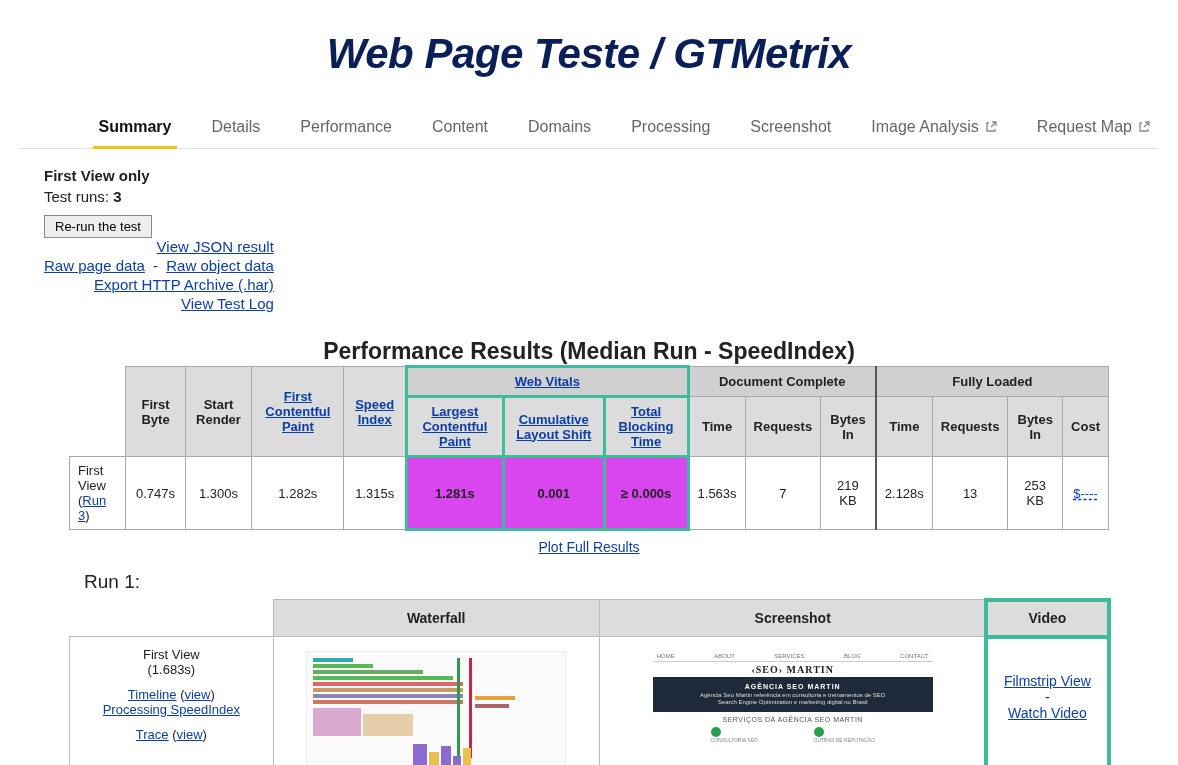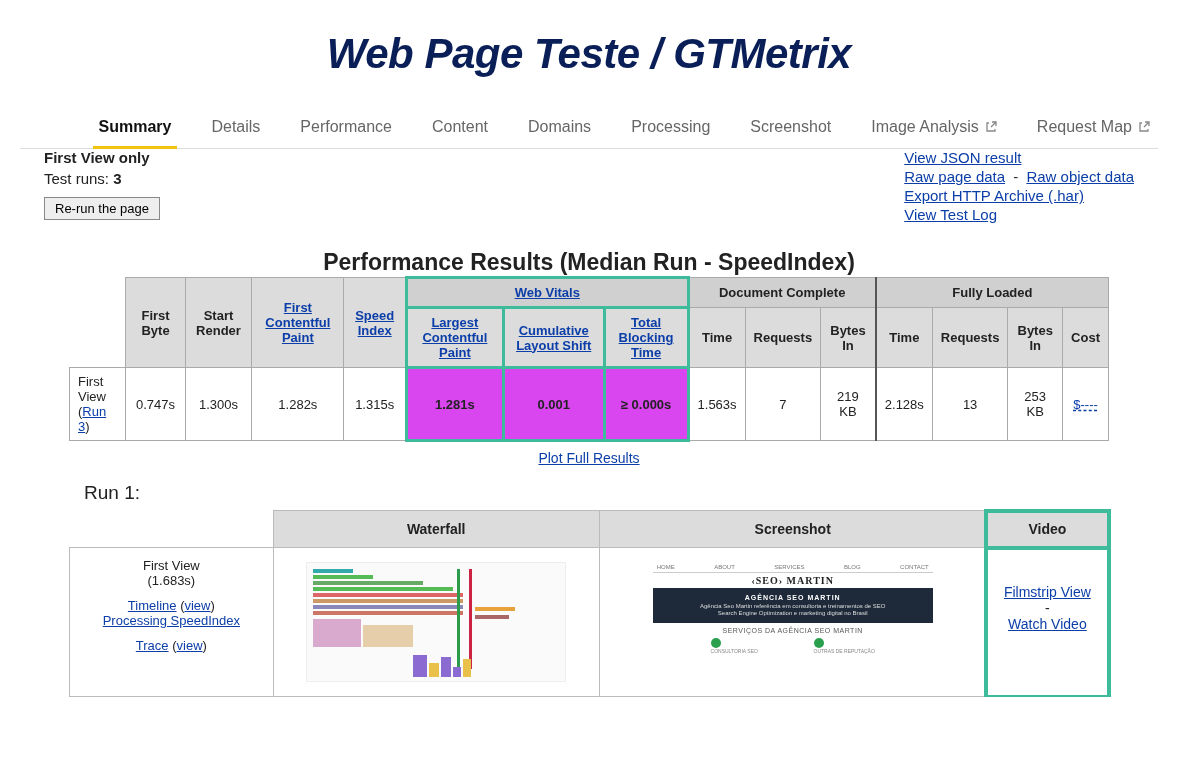--- a/index.html
+++ b/index.html
@@ -52,37 +52,40 @@
   }
   .ext-icon {
     width: 12px; height: 12px;
     display: inline-block;
   }
   .ext-icon svg { display:block; }
   .top-row {
     display: flex;
     justify-content: space-between;
     align-items: flex-start;
+    margin-top: 18px;
     padding: 0 24px;
+    flex-direction: column;
   }
   .firstview {
     font-size: 15px;
   }
   .firstview .label { font-weight: 700; }
   .runs { margin-top: 4px; }
   .runs strong { font-weight: 700; }
   .btn {
     margin-top: 10px;
     padding: 3px 10px;
     border: 1px solid #888;
     background: #eee;
     font-size: 13px;
     cursor: pointer;
   }
   .right-links {
+    text-align: right;
     font-size: 15px;
   }
   .right-links div { margin-bottom: 2px; }
   a.link, .link {
     color: #0b3ea8;
     text-decoration: underline;
     cursor: pointer;
   }
   .dash { padding: 0 4px; color: #333; }
   .section-title {
@@ -255,21 +258,21 @@
       </span>
   </div>
 </div>
 
 <div class="top-row">
   <div class="firstview">
     <div class="label">First View only</div>
     <div class="runs">
       <span>Test runs: </span><strong>3</strong>
     </div>
-    <button class="btn">Re-run the page</button>
+    <button class="btn">Re-run the test</button>
   </div>
   <div class="right-links">
     <div><a class="link">View JSON result</a></div>
     <div>
       <a class="link">Raw page data</a>
       <span class="dash">-</span>
       <a class="link">Raw object data</a>
     </div>
     <div><a class="link">Export HTTP Archive (.har)</a></div>
     <div><a class="link">View Test Log</a></div>

